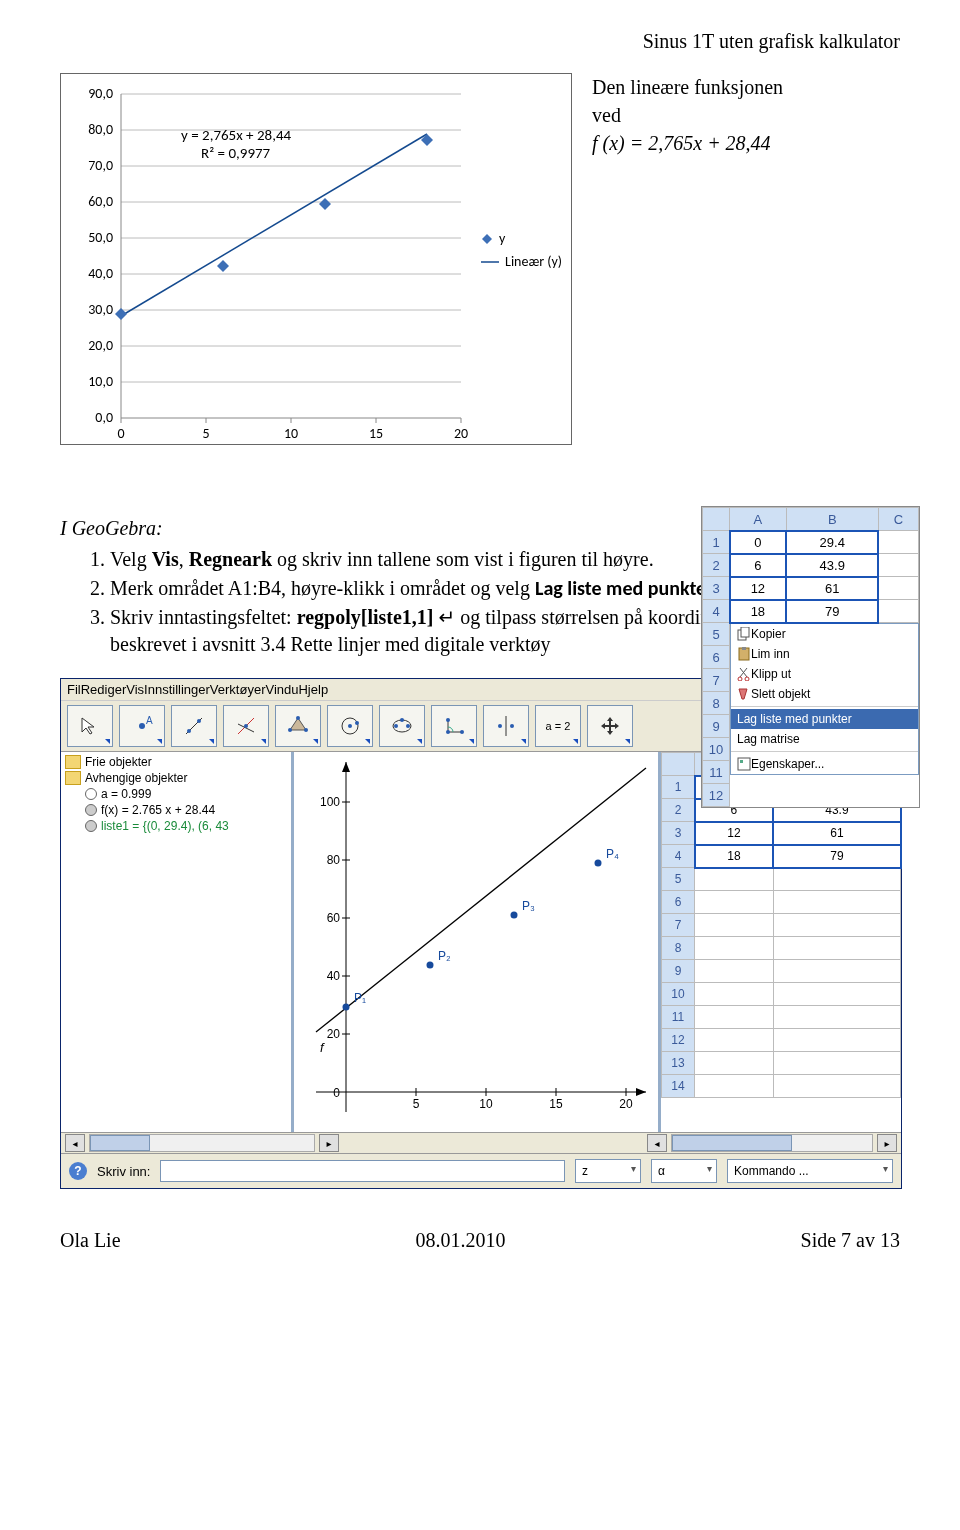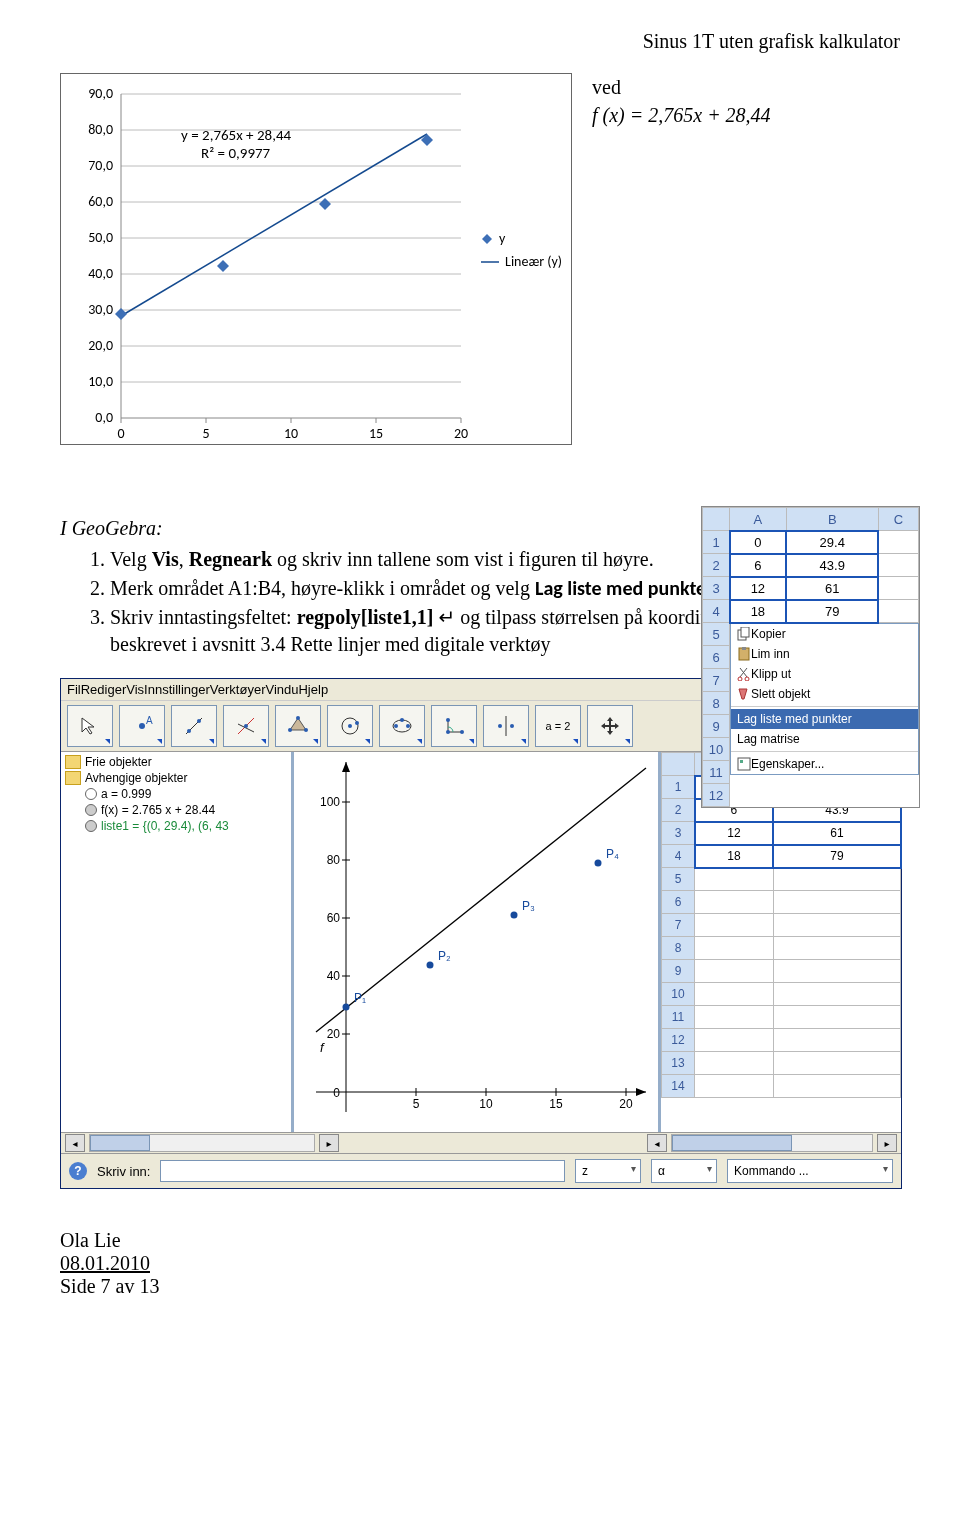--- a/index.html
+++ b/index.html
@@ -197,21 +197,20 @@
     border: 1px solid #c8a01c;
     display: flex; align-items: center; justify-content: center;
     font-size: 18px; color: #8a6a00;
     margin-left: auto;
   }
 
   .footer {
     display:flex; justify-content: space-between;
     font-size: 20px;
     margin-top: 40px;
-    flex-direction: column;
   }
 </style>
 </head>
 <body>
 
 <div class="page">
   <div class="header">Sinus 1T uten grafisk kalkulator</div>
 
   <div class="top-row">
     <div class="chart-box">
@@ -278,20 +277,21 @@
             <path d="M6 0 l5 5 -5 5 -5 -5 z" fill="#3d6fb6"></path>
             <text x="18" y="9">y</text>
             <line x1="0" y1="28" x2="18" y2="28" stroke="#144a8f" stroke-width="1.5"></line>
             <text x="24" y="32">Lineær (y)</text>
           </g>
         </g>
       </svg>
     </div>
 
     <div class="chart-side">
+      <div>Den lineære funksjonen</div>
       <div>ved</div>
       <div class="formula">f (x) = 2,765x + 28,44</div>
     </div>
   </div>
 
   <div class="body-text">
     <span style="font-style:italic">I GeoGebra:</span>
     <ol>
       <li>
         <span>Velg </span><b>Vis</b><span>, </span><b>Regneark</b><span> og skriv inn tallene som vist i figuren til høyre.</span>
@@ -691,16 +691,16 @@
           <span>α</span>
         </div>
       <div class="dd" style="width:140px">
           <span>Kommando ...</span>
         </div>
     </div>
   </div>
 
   <div class="footer">
     <span>Ola Lie</span>
-    <span style="text-decoration:underline">08.01.2010</span>
+    <span style="">08.01.2010</span>
     <span>Side 7 av 13</span>
   </div>
 </div>
 
 </body></html>

